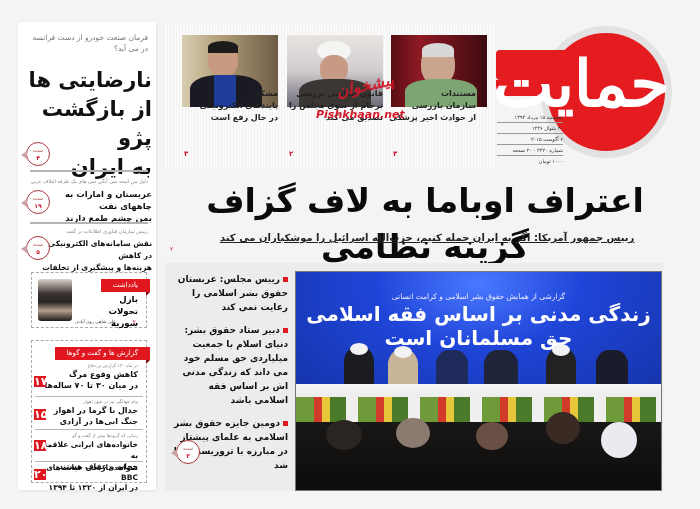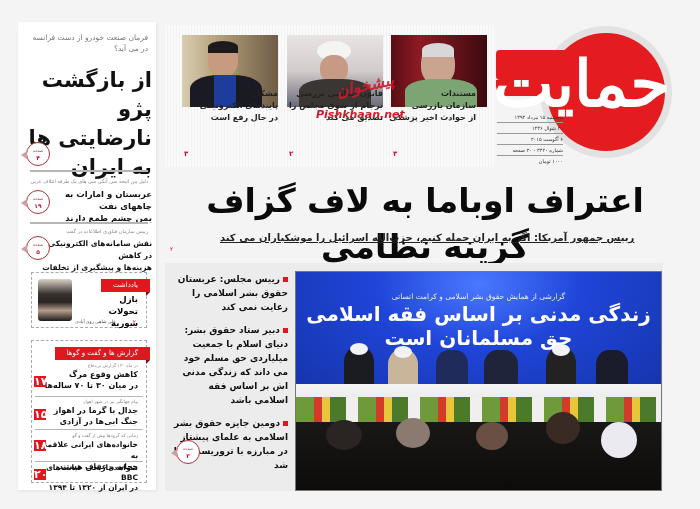--- a/index.html
+++ b/index.html
@@ -60,22 +60,22 @@
 </style>
 </head>
 <body>
 
 <div class="page">
 
   <div class="left-col"></div>
 
   <div class="kicker rtl">فرمان صنعت خودرو از دست فرانسه در می آید؟</div>
   <div class="left-headline rtl">
+    <div>نارضایتی ها</div>
     <div>از بازگشت پژو</div>
-    <div>نارضایتی ها</div>
     <div>به ایران</div>
   </div>
   <div class="page-badge" style="left:26px; top:142px;">
     <span class="lbl">صفحه</span>
     <span>۴</span>
   </div>
   <div class="sep" style="left:30px; top:170px; width:118px;"></div>
 
   <div class="left-item-kicker rtl" style="left:28px; top:178px;">دلیل من اتیحه سی آنگی سی های یک طرفه ائتلاف عربی</div>
   <div class="left-item-title rtl" style="left:42px; top:188px;">

